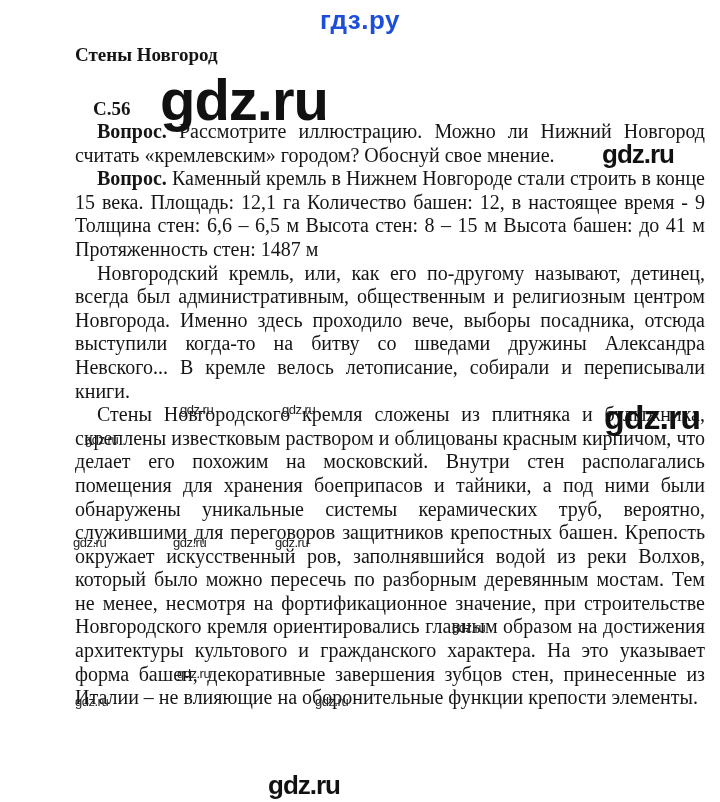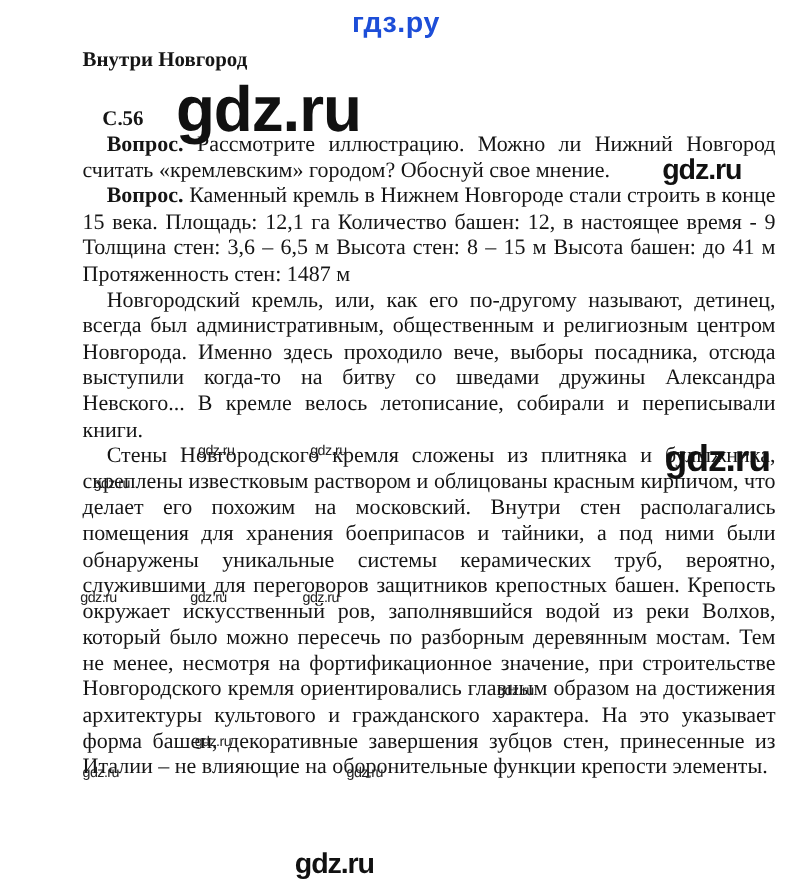--- a/index.html
+++ b/index.html
@@ -27,26 +27,26 @@
       position: absolute; font-family: "Liberation Sans", sans-serif; color: #222;
       font-size: 13px; letter-spacing: -0.5px;
     }
   </style>
 </head>
 <body>
 
 <div class="header-brand">гдз.ру</div>
 
 <div class="doc">
-  <div class="title">Внутри Новгород</div>
+  <div class="title">Стены Новгород</div>
   <div class="page-ref">С.56</div>
 
   <div class="body-text">
     <p class="para"><b>Вопрос.</b><span> Рассмотрите иллюстрацию. Можно ли Нижний Новгород считать «кремлевским» городом? Обоснуй свое мнение.</span></p>
-    <p class="para"><b>Вопрос.</b><span> Каменный кремль в Нижнем Новгороде стали строить в конце 15 века. Площадь: 12,1 га Количество башен: 12, в настоящее время - 9 Толщина стен: 3,6 – 6,5 м Высота стен: 8 – 15 м Высота башен: до 41 м Протяженность стен: 1487 м</span></p>
+    <p class="para"><b>Вопрос.</b><span> Каменный кремль в Нижнем Новгороде стали строить в конце 15 века. Площадь: 12,1 га Количество башен: 12, в настоящее время - 9 Толщина стен: 6,6 – 6,5 м Высота стен: 8 – 15 м Высота башен: до 41 м Протяженность стен: 1487 м</span></p>
     <p class="para">Новгородский кремль, или, как его по-другому называют, детинец, всегда был административным, общественным и религиозным центром Новгорода. Именно здесь проходило вече, выборы посадника, отсюда выступили когда-то на битву со шведами дружины Александра Невского... В кремле велось летописание, собирали и переписывали книги.</p>
     <p class="para">Стены Новгородского кремля сложены из плитняка и булыжника, скреплены известковым раствором и облицованы красным кирпичом, что делает его похожим на московский. Внутри стен располагались помещения для хранения боеприпасов и тайники, а под ними были обнаружены уникальные системы керамических труб, вероятно, служившими для переговоров защитников крепостных башен. Крепость окружает искусственный ров, заполнявшийся водой из реки Волхов, который было можно пересечь по разборным деревянным мостам. Тем не менее, несмотря на фортификационное значение, при строительстве Новгородского кремля ориентировались главным образом на достижения архитектуры культового и гражданского характера. На это указывает форма башен, декоративные завершения зубцов стен, принесенные из Италии – не влияющие на оборонительные функции крепости элементы.</p>
   </div>
 </div>
 
 <div class="wm-big" style="left:160px; top:66px; font-size:58px;">gdz.ru</div>
 <div class="wm-big" style="left:602px; top:139px; font-size:26px;">gdz.ru</div>
 <div class="wm-big" style="left:604px; top:398px; font-size:34px;">gdz.ru</div>
 <div class="wm-small" style="left:180px; top:402px;">gdz.ru</div>
 <div class="wm-small" style="left:282px; top:402px;">gdz.ru</div>

